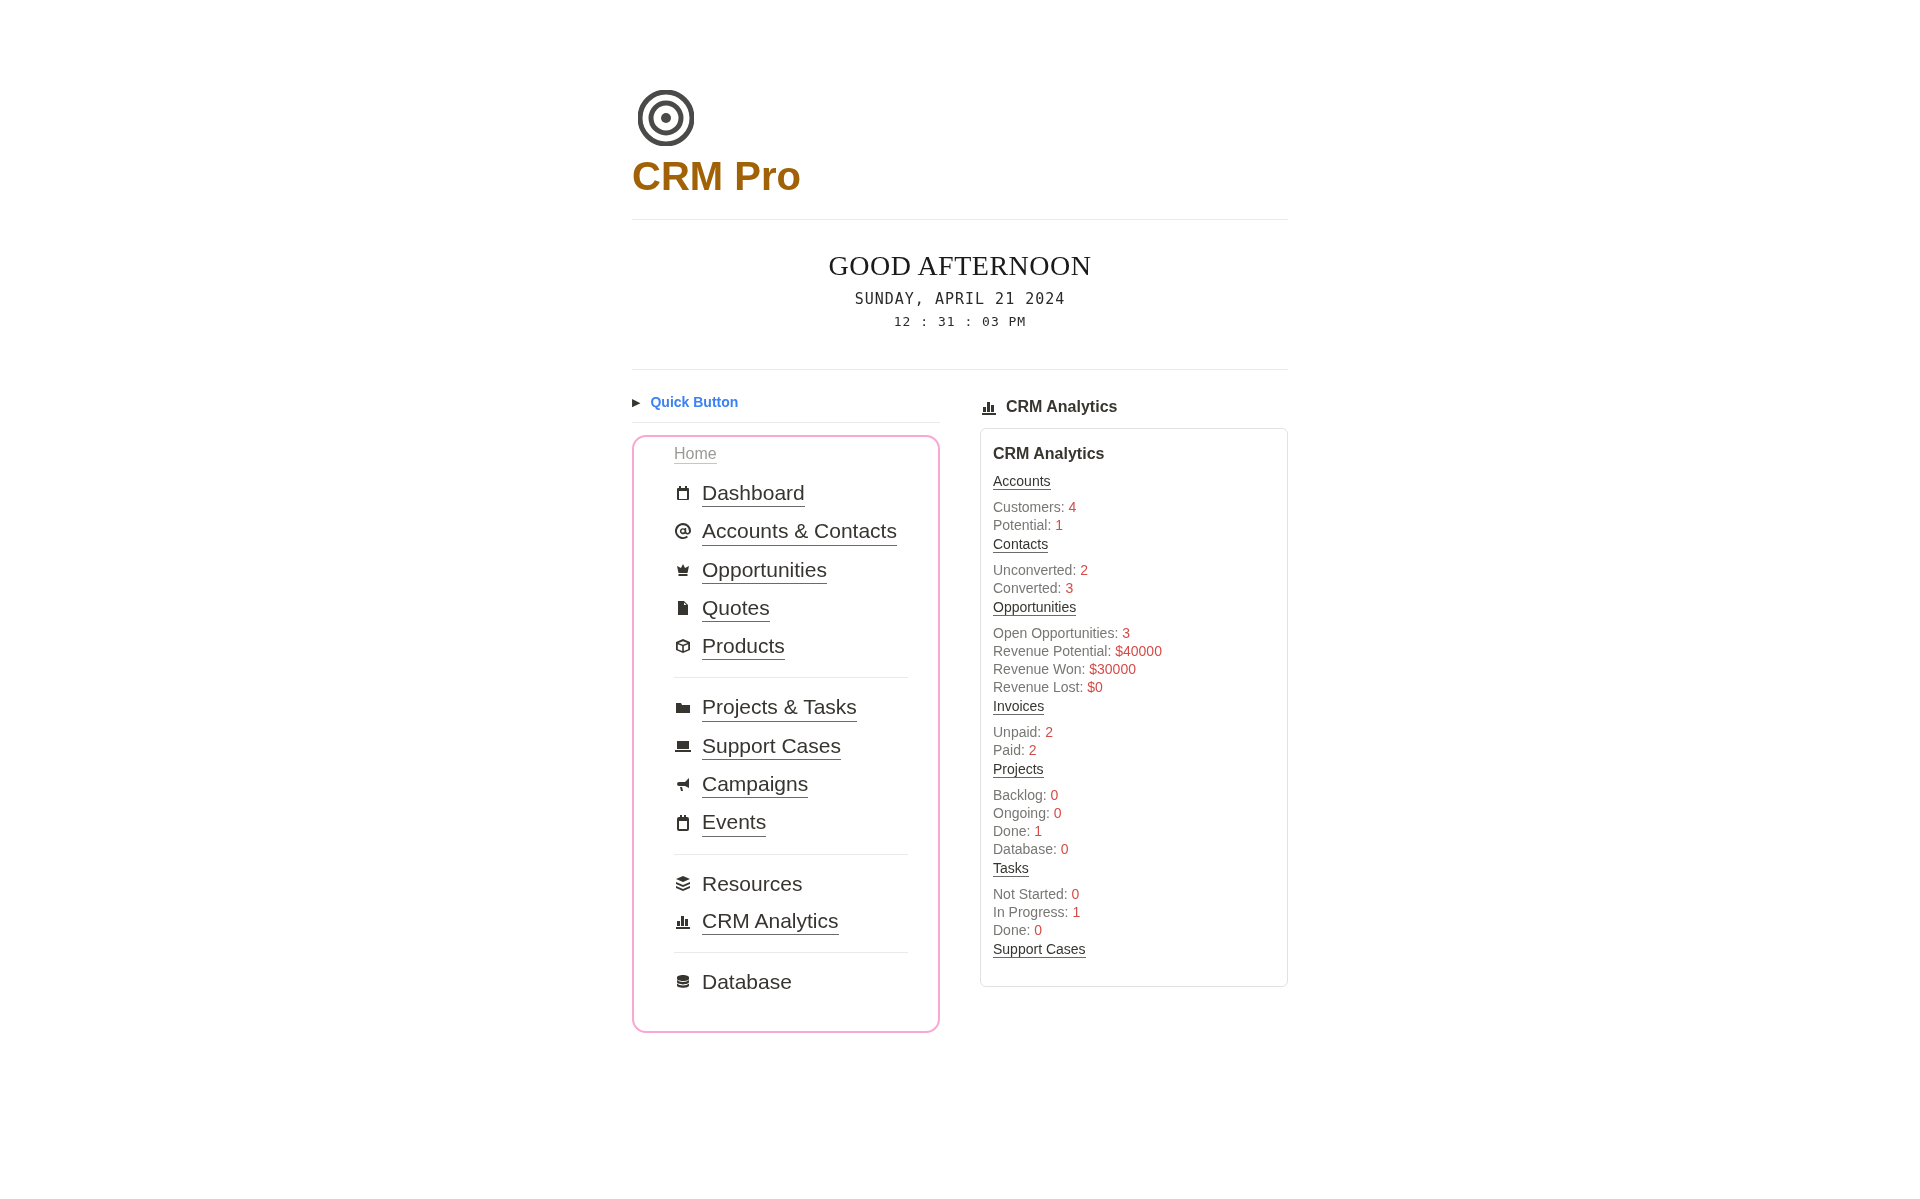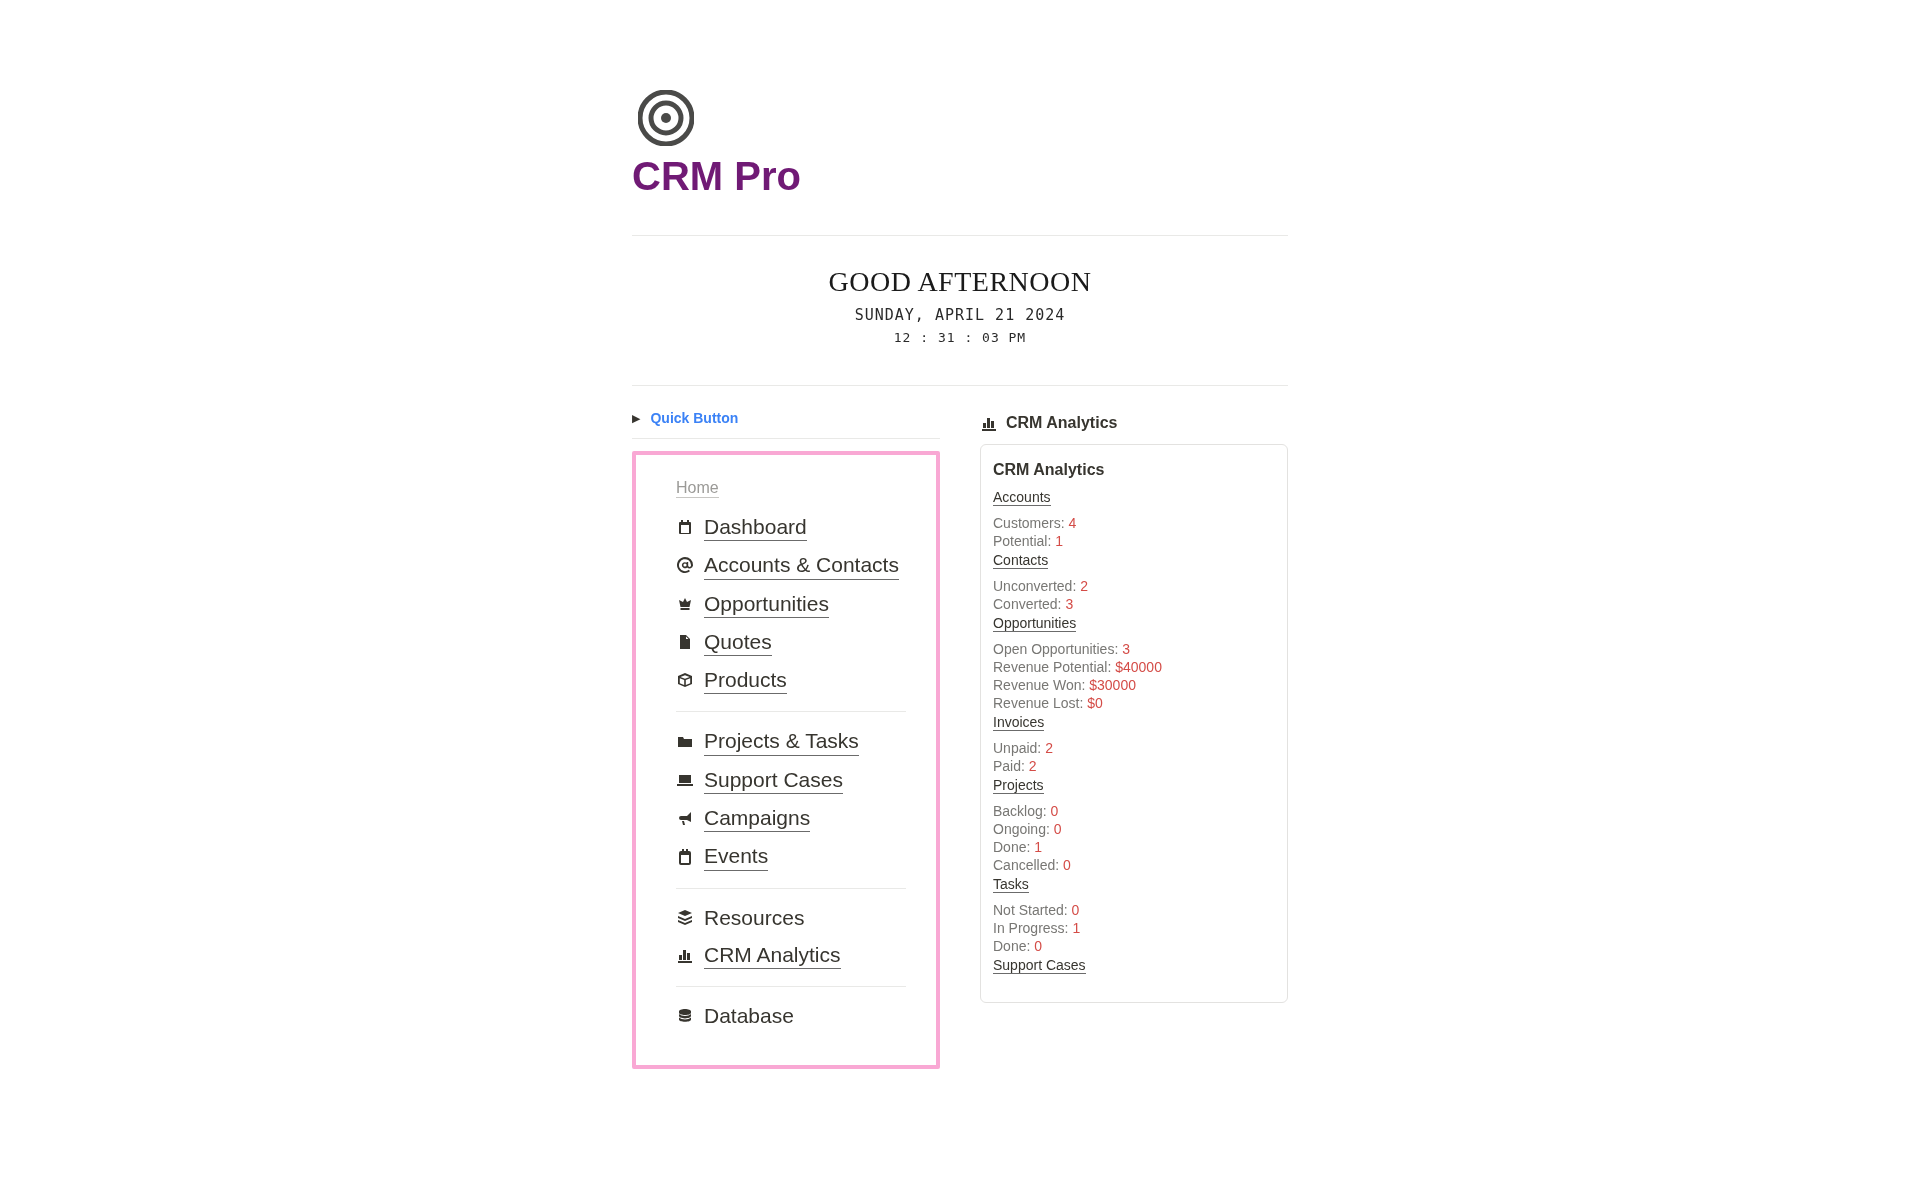--- a/index.html
+++ b/index.html
@@ -17,22 +17,22 @@
   .logo-icon {
     width: 56px; height: 56px;
     display: flex; align-items: center; justify-content: center;
     margin-bottom: 8px;
     margin-left: 6px;
   }
   .logo-icon svg { width: 56px; height: 56px; }
   h1.page-title {
     font-size: 40px;
     font-weight: 700;
-    color: #701a75;
-    padding-bottom: 36px;
+    color: #a16207;
+    padding-bottom: 20px;
     border-bottom: 1px solid #e9e9e7;
   }
   .greeting-block {
     text-align: center;
     margin-top: 30px;
     margin-bottom: 40px;
   }
   .greeting {
     font-family: Georgia, "Times New Roman", serif;
     font-size: 28px;
@@ -84,23 +84,23 @@
 
   .panel-header {
     display: flex; align-items: center; gap: 8px;
     padding: 8px 0 12px 0;
   }
   .panel-header .icon { width: 18px; height: 18px; color: #37352f; display:flex; align-items:center; justify-content:center; }
   .panel-header .icon svg { width: 16px; height: 16px; }
   .panel-header .label { font-weight: 600; font-size: 16px; color: #37352f; }
 
   .nav-card {
-    border: 4px solid #f9a8d4;
-    border-radius: 2px;
-    padding: 24px 30px 30px 40px;
+    border: 2px solid #f9a8d4;
+    border-radius: 14px;
+    padding: 8px 30px 30px 40px;
   }
   .nav-home {
     color: #9b9a97;
     font-size: 16px;
     font-weight: 500;
     border-bottom: 1px solid #c7c6c3;
     display: inline-block;
     margin-bottom: 10px;
   }
   .nav-item {
@@ -334,21 +334,21 @@
         <div class="stat-row"><span>Revenue Lost:</span> <span class="val">$0</span></div>
 
         <div><span class="section-label">Invoices</span></div>
         <div class="stat-row"><span>Unpaid:</span> <span class="val">2</span></div>
         <div class="stat-row"><span>Paid:</span> <span class="val">2</span></div>
 
         <div><span class="section-label">Projects</span></div>
         <div class="stat-row"><span>Backlog:</span> <span class="val">0</span></div>
         <div class="stat-row"><span>Ongoing:</span> <span class="val">0</span></div>
         <div class="stat-row"><span>Done:</span> <span class="val">1</span></div>
-        <div class="stat-row"><span>Cancelled:</span> <span class="val">0</span></div>
+        <div class="stat-row"><span>Database:</span> <span class="val">0</span></div>
 
         <div><span class="section-label">Tasks</span></div>
         <div class="stat-row"><span>Not Started:</span> <span class="val">0</span></div>
         <div class="stat-row"><span>In Progress:</span> <span class="val">1</span></div>
         <div class="stat-row"><span>Done:</span> <span class="val">0</span></div>
 
         <div><span class="section-label">Support Cases</span></div>
       </div>
     </div>
   </div>

